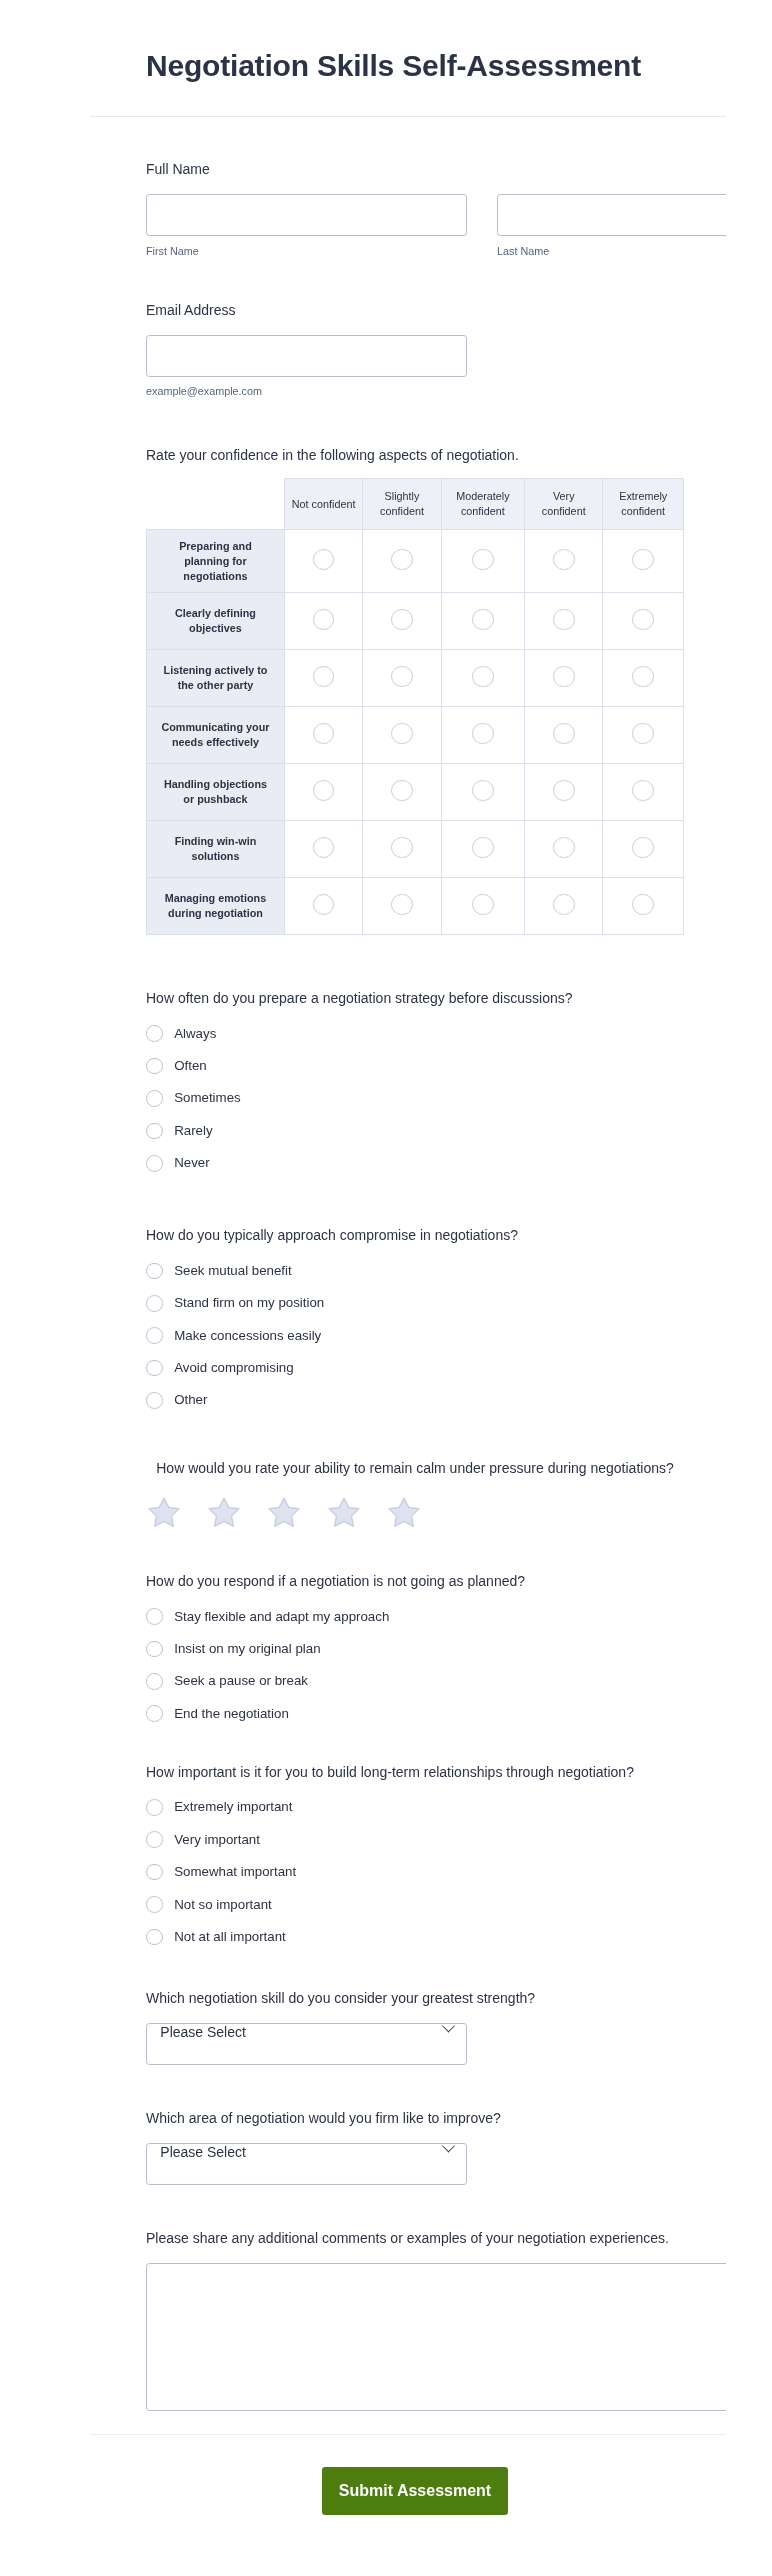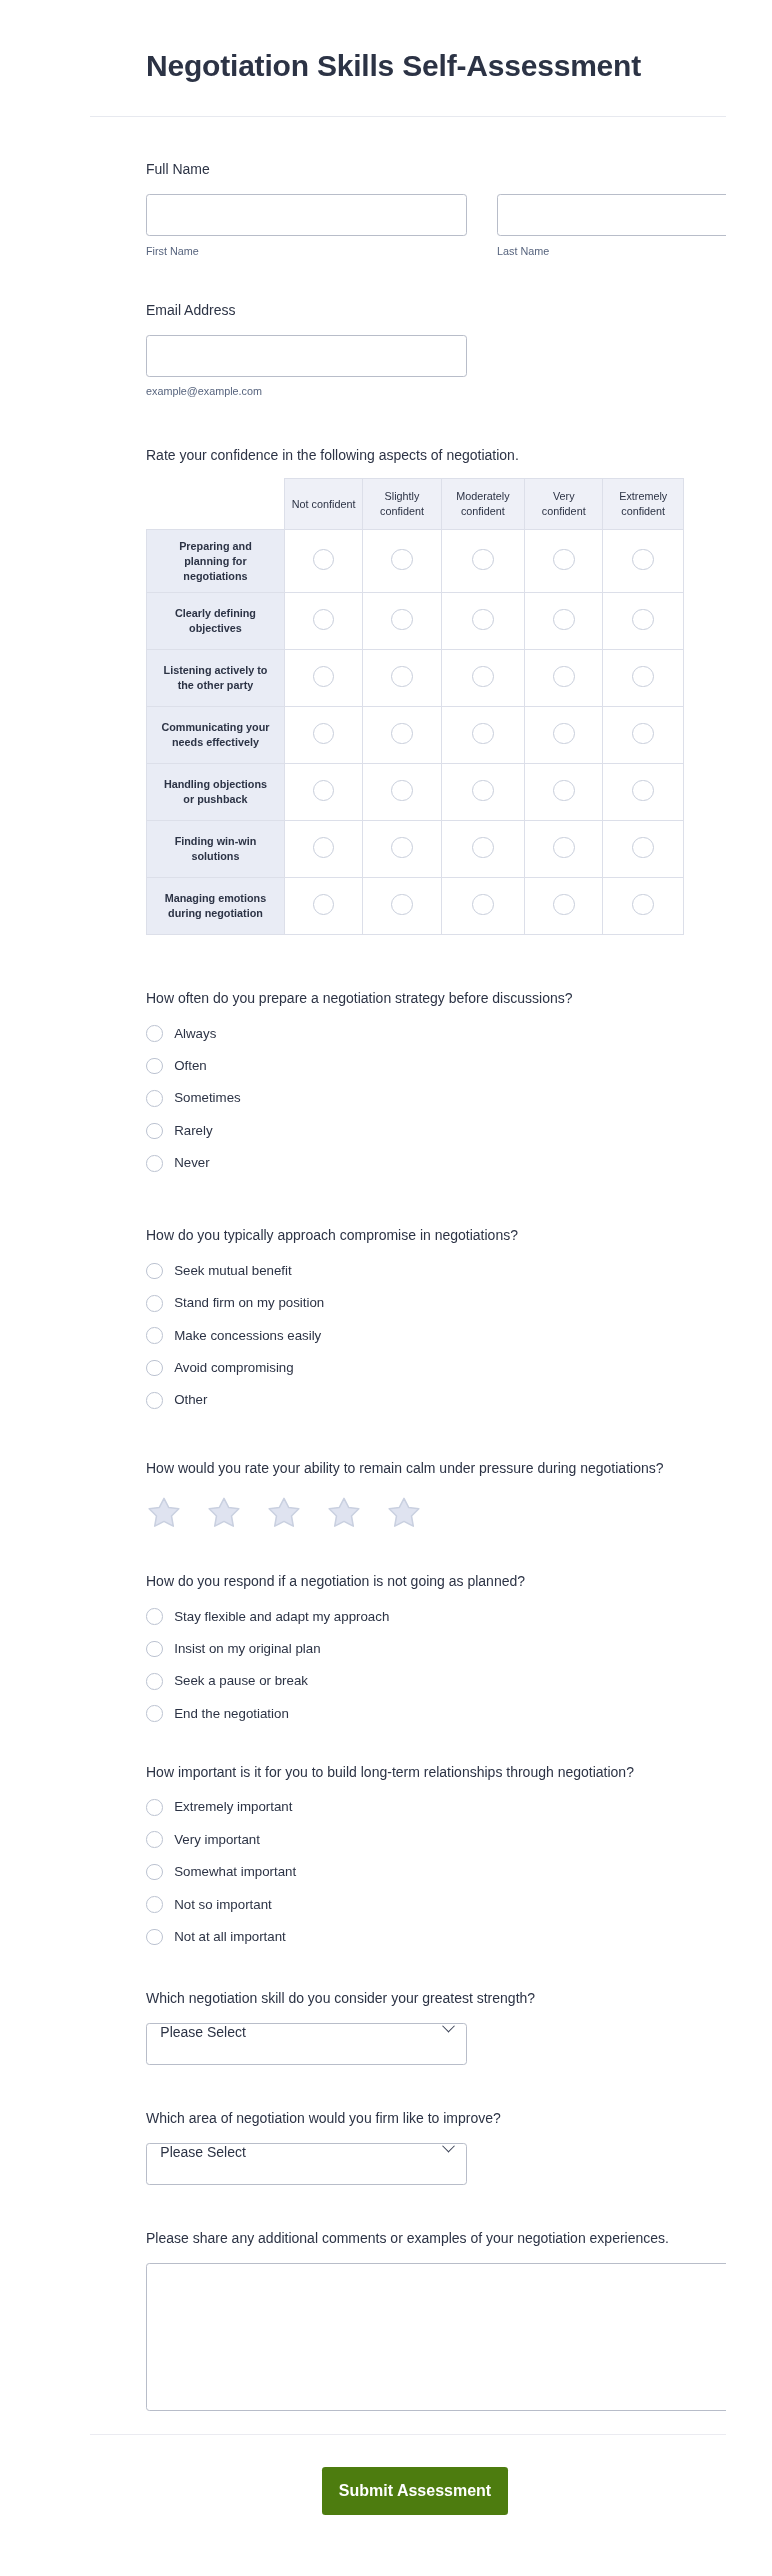--- a/index.html
+++ b/index.html
@@ -221,21 +221,21 @@
             <span class="radio"></span>
             <span class="opt-label">Avoid compromising</span>
           </div>
         <div class="opt">
             <span class="radio"></span>
             <span class="opt-label">Other</span>
           </div>
       </div>
     </div>
 
-    <div class="section" style="margin-top:47px;">
+    <div class="section" style="margin-top:47px;text-align:center;">
       <div class="q-label">How would you rate your ability to remain calm under pressure during negotiations?</div>
       <div class="stars">
         <svg class="star" viewBox="0 0 24 24">
             <path d="M12 2.2 L15.1 8.3 L21.9 9.2 L17 14 L18.2 20.8 L12 17.6 L5.8 20.8 L7 14 L2.1 9.2 L8.9 8.3 Z" fill="#dfe3f0" stroke="#c9d0e0" stroke-width="1" stroke-linejoin="round"></path>
           </svg>
         <svg class="star" viewBox="0 0 24 24">
             <path d="M12 2.2 L15.1 8.3 L21.9 9.2 L17 14 L18.2 20.8 L12 17.6 L5.8 20.8 L7 14 L2.1 9.2 L8.9 8.3 Z" fill="#dfe3f0" stroke="#c9d0e0" stroke-width="1" stroke-linejoin="round"></path>
           </svg>
         <svg class="star" viewBox="0 0 24 24">
             <path d="M12 2.2 L15.1 8.3 L21.9 9.2 L17 14 L18.2 20.8 L12 17.6 L5.8 20.8 L7 14 L2.1 9.2 L8.9 8.3 Z" fill="#dfe3f0" stroke="#c9d0e0" stroke-width="1" stroke-linejoin="round"></path>

